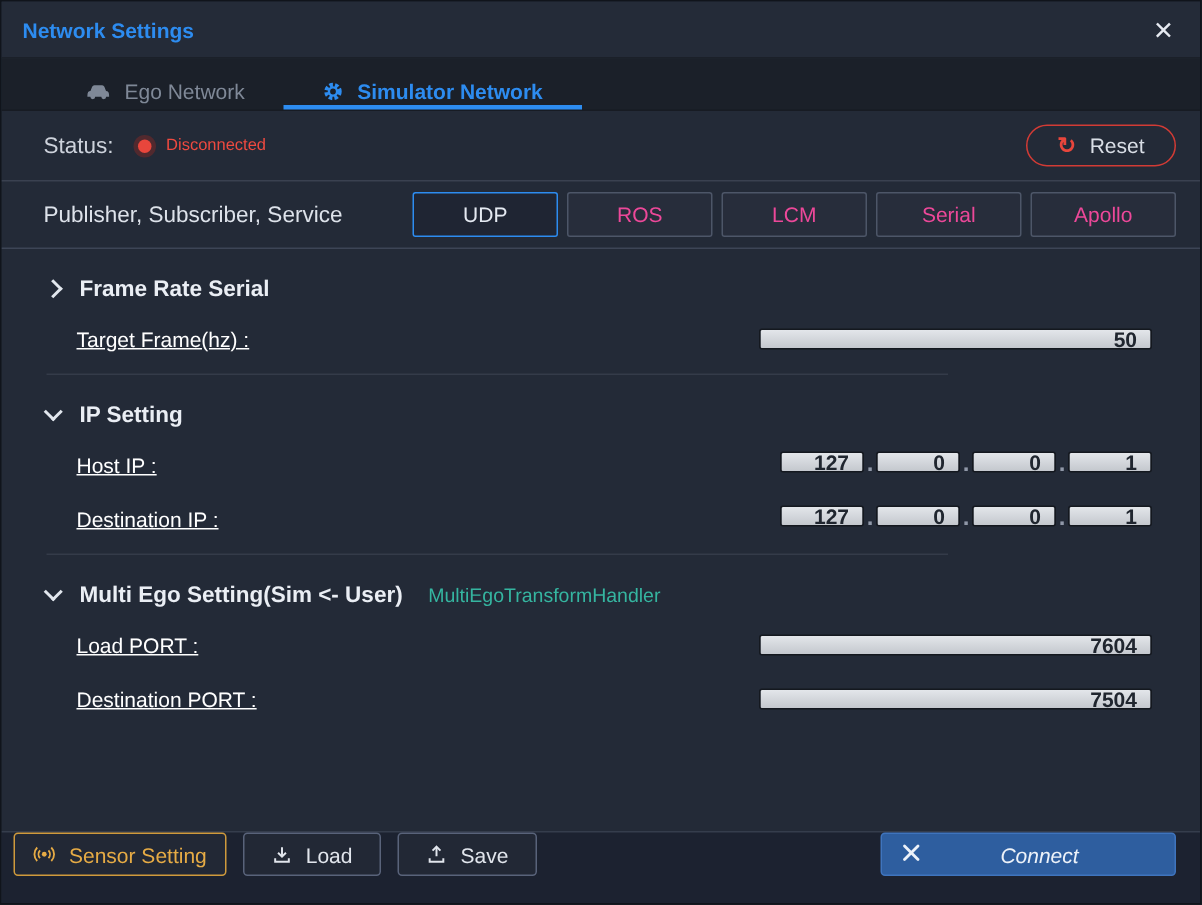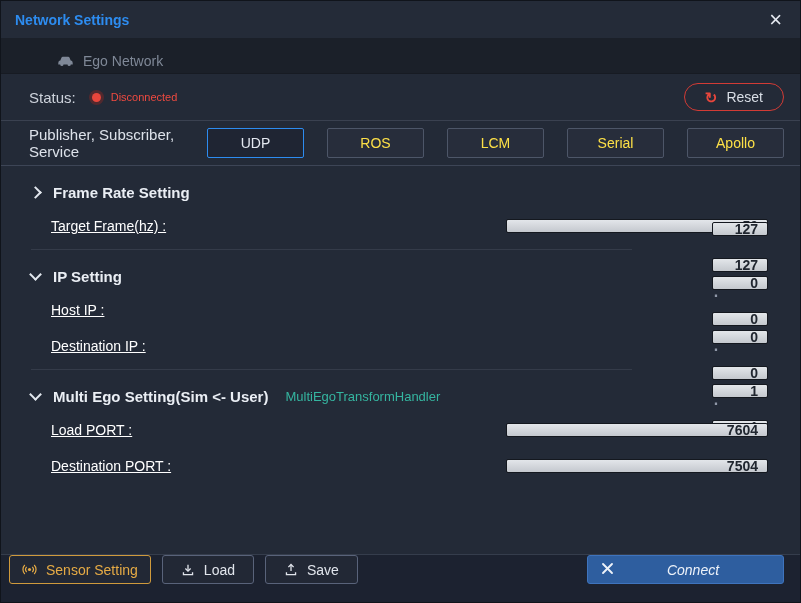--- a/index.html
+++ b/index.html
@@ -76,26 +76,26 @@
   .divider.strong { background: #3d4556; }
   .divider.inset { margin: 10px 168px 0 30px; height: 1px; background: #343b49; }
 
   
   .proto-row {
     height: 44px; flex: 0 0 44px;
     display: flex; align-items: center;
     padding: 0 16px 0 28px;
   }
   .proto-label { font-size: 15px; color: #dde2ea; }
-  .proto-group { margin-left: auto; display: flex; gap: 23px; }
+  .proto-group { margin-left: auto; display: flex; gap: 6px; }
   .proto-btn {
     width: 97px; height: 30px;
     background: #272d3b;
     border: 1px solid #4d5668; border-radius: 2px;
-    color: #fde047; font-size: 14px;
+    color: #ec4899; font-size: 14px;
     display: flex; align-items: center; justify-content: center;
     cursor: pointer;
   }
   .proto-btn.selected {
     background: #1f2533;
     border-color: #2d8cf0; color: #e4e9f1;
   }
 
   
   .content { flex: 1 1 auto; display: flex; flex-direction: column; overflow: hidden; }
@@ -126,21 +126,21 @@
   input.val {
     height: 14px; width: 262px;
     margin-left: auto;
     background: linear-gradient(180deg, #e3e6ea 0%, #c4c8ce 100%);
     border: 1px solid #14181f; border-radius: 2px;
     color: #20262f; font-size: 14px; font-weight: 700;
     text-align: right; padding: 0 9px;
     font-family: "Liberation Sans", "DejaVu Sans", sans-serif;
     outline: none;
   }
-  .ip-group { margin-left: auto; display: flex; align-items: flex-start; gap: 11px; flex-direction: column; }
+  .ip-group { margin-left: auto; display: flex; align-items: flex-start; gap: 0; }
   .ip-group input.val { width: 56px; margin-left: 0; }
   .ip-dot { color: #9098a8; width: 8px; text-align: center; font-weight: 700; }
 
   
   .footer {
     flex: 0 0 48px; height: 48px;
     background: #1c2230;
     border-top: 1px solid #353d4c;
     display: flex; 
     padding: 0 16px 0 8px; gap: 11px;
@@ -176,20 +176,29 @@
   </div>
 
   <div class="tabstrip">
     <div class="tab">
       <span class="ticon">
         <svg width="17" height="13" viewBox="0 0 20 14">
             <path d="M1.5 10.5q0-3.4 2.4-3.4l1.3-3.2q.5-1.2 1.7-1.2h6.2q1.2 0 1.7 1.2l1.3 3.2q2.4 0 2.4 3.4v1.2h-2.3a1.9 1.9 0 0 1-3.8 0H7.6a1.9 1.9 0 0 1-3.8 0H1.5z" fill="currentColor"></path>
           </svg>
       </span>
       <span>Ego Network</span>
+    </div>
+    <div class="tab active">
+      <span class="ticon">
+        <svg width="14" height="14" viewBox="0 0 16 16">
+          <circle cx="8" cy="8" r="5" fill="none" stroke="currentColor" stroke-width="3.3" stroke-dasharray="2.6 1.55"></circle>
+          <circle cx="8" cy="8" r="3.1" fill="none" stroke="currentColor" stroke-width="1.8"></circle>
+        </svg>
+      </span>
+      <span>Simulator Network</span>
     </div>
   </div>
 
   <div class="status-row">
     <span class="status-label">Status:</span>
     <span class="status-dot"></span>
     <span class="status-value">Disconnected</span>
     <button class="reset-btn">
       <span class="r-icon">↻</span>
       <span class="r-label">Reset</span>
@@ -208,21 +217,21 @@
       <button class="proto-btn">Apollo</button>
     </div>
   </div>
 
   <div class="divider strong"></div>
 
   <div class="content">
 
     <div class="section-header">
       <span class="chevron right"></span>
-      <span class="section-title">Frame Rate Setting</span>
+      <span class="section-title">Frame Rate Serial</span>
     </div>
     <div class="field-row">
       <span class="field-label">Target Frame(hz) :</span>
       <input class="val" type="text" value="50" style="">
     </div>
 
     <div class="divider inset"></div>
 
     <div class="section-header">
       <span class="chevron down"></span>

